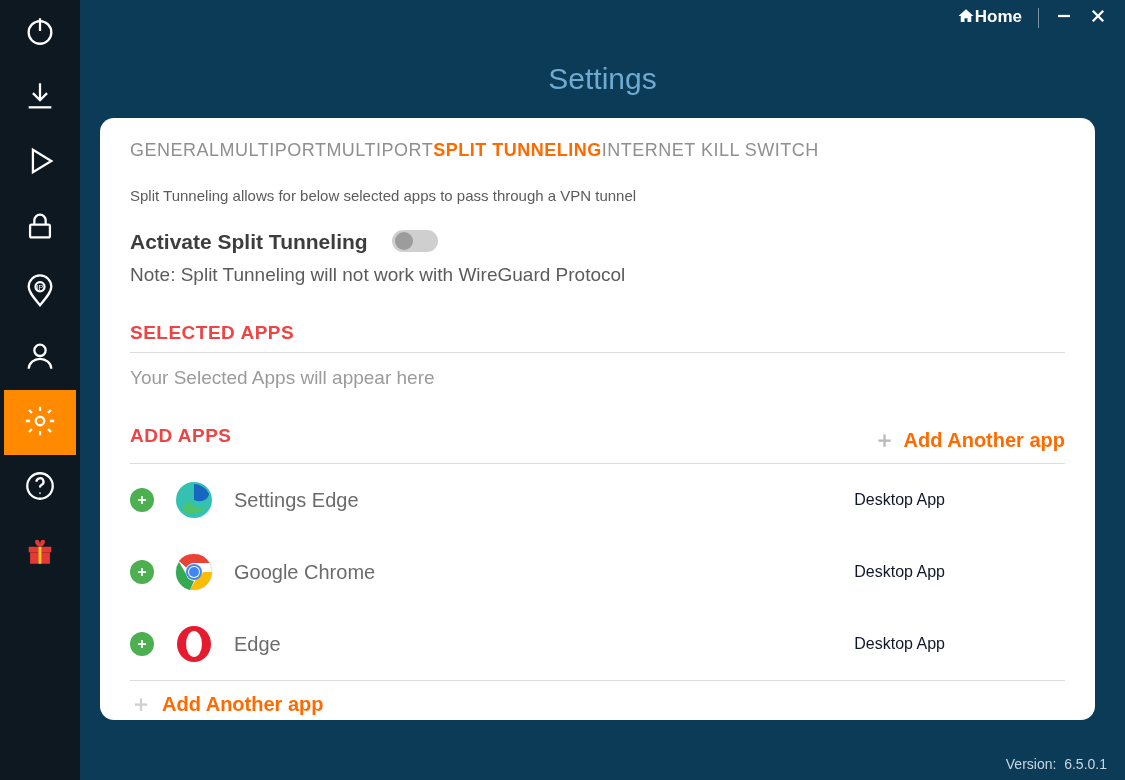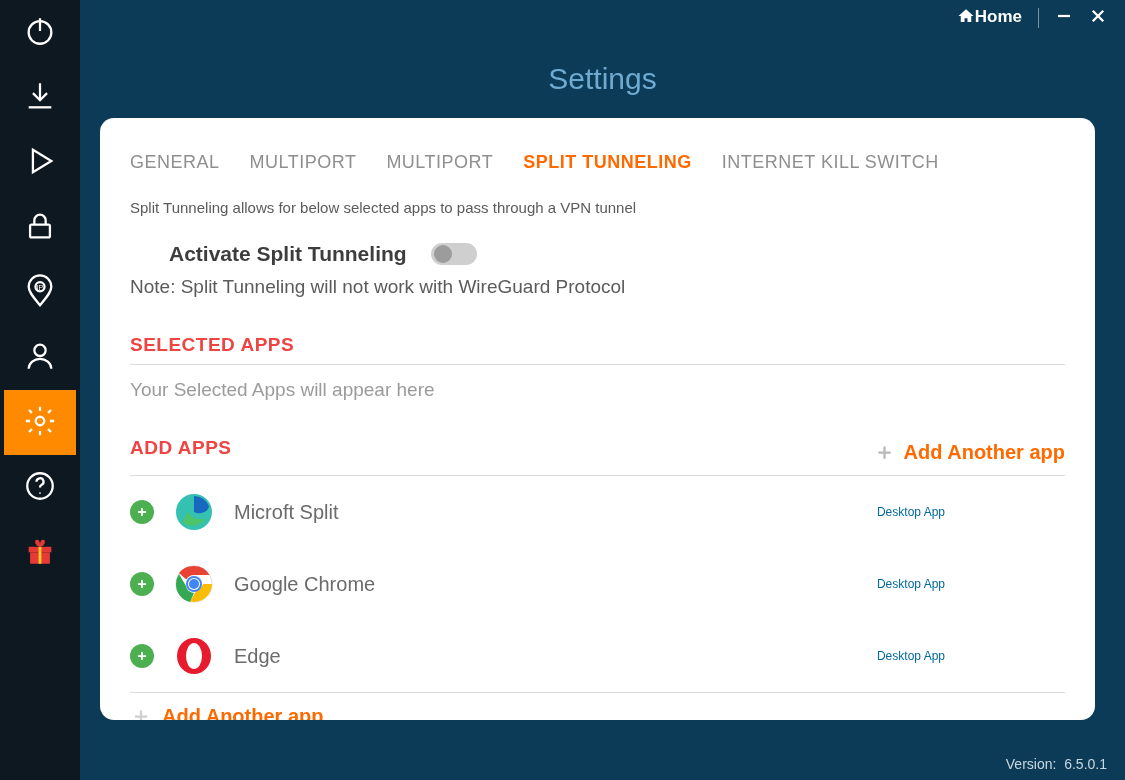--- a/index.html
+++ b/index.html
@@ -23,47 +23,47 @@
 .topbar .sep { width: 1px; height: 20px; background: rgba(255,255,255,.45); }
 .topbar .min, .topbar .close { cursor: pointer; font-weight: 700; }
 
 
 .page-title { text-align: center; color: #6faad0; font-size: 30px; font-weight: 400; padding: 26px 0 22px; }
 
 
 .card { background: #ffffff; margin: 0 30px 30px 20px; border-radius: 14px; padding: 22px 30px 10px 30px; height: 602px; overflow: hidden; position: relative; }
 
 
-.tabs { display: flex; gap: 30px; font-size: 18px; color: #8f8f8f; letter-spacing: .5px; padding-bottom: 18px; margin-top: 12px; }
+.tabs { display: flex; font-size: 18px; color: #8f8f8f; letter-spacing: .5px; padding-bottom: 18px; }
 .tabs span { cursor: pointer; white-space: nowrap; }
 .tabs .active { color: #ff6a00; font-weight: 600; }
 
 .desc { color: #5b5b5b; font-size: 15px; padding: 8px 0 26px; }
-.row-activate { display: flex; align-items: center; gap: 24px; padding-bottom: 10px; margin-left: 39px; }
+.row-activate { display: flex; align-items: flex-start; gap: 24px; padding-bottom: 10px; }
 .row-activate .lbl { color: #3d3d3d; font-size: 21px; font-weight: 600; }
 .toggle { width: 46px; height: 22px; border-radius: 12px; background: #cfcfcf; position: relative; cursor: pointer; }
 .toggle::after { content: ""; position: absolute; width: 18px; height: 18px; border-radius: 50%; background: #9c9c9c; top: 2px; left: 3px; }
 .note { color: #5b5b5b; font-size: 19px; padding-bottom: 36px; }
 
 .section-label { color: #ef4444; font-size: 19px; font-weight: 600; letter-spacing: .5px; padding-bottom: 8px; }
 .section-head { display: flex; align-items: center; justify-content: space-between; padding-bottom: 8px; }
 .add-another { display: flex; align-items: center; gap: 8px; color: #ff6a00; font-size: 20px; font-weight: 600; cursor: pointer; }
 .add-another .plus { color: #b9b9b9; font-size: 22px; font-weight: 700; }
 
 hr { border: none; border-top: 1px solid #dcdcdc; }
 
 .selected-empty { color: #9b9b9b; font-size: 19px; padding: 14px 0 36px; }
 
 
 .app-row { display: flex; align-items: center; gap: 20px; padding: 16px 0; }
 .add-btn { width: 24px; height: 24px; border-radius: 50%; background: #4caf50; display: flex; align-items: center; justify-content: center; cursor: pointer; flex-shrink: 0; }
 .add-btn svg { width: 14px; height: 14px; }
 .app-icon { width: 40px; height: 40px; flex-shrink: 0; display: flex; align-items: center; justify-content: center; }
 .app-name { color: #6b6b6b; font-size: 20px; flex: 1; }
-.app-type { color: #0369a1; font-size: 12px; padding-right: 120px; }
+.app-type { color: #0f172a; font-size: 16px; padding-right: 120px; }
 
 .cutoff { color: #ff6a00; font-size: 20px; font-weight: 600; padding-top: 8px; display: flex; gap: 10px; align-items: center; }
 .cutoff .plus { color: #d0d0d0; font-size: 22px; font-weight: 700; }
 
 
 .version { position: absolute; right: 18px; bottom: 8px; color: #c9d7e0; font-size: 14px; }
 
 </style>
 </head>
 <body>
@@ -212,21 +212,21 @@
             <line x1="5" y1="12" x2="19" y2="12"></line>
           </svg>
       </div>
       <div class="app-icon">
         <svg viewBox="0 0 40 40">
             <circle cx="20" cy="20" r="18" fill="#35c1b2"></circle>
             <path d="M20 4 a16 16 0 0 1 15 10 c-1 6-8 9-15 6" fill="#1767c0"></path>
             <path d="M8 30 a16 16 0 0 0 24 -4 c-6 3-14 1-18-6" fill="#4bc46a"></path>
           </svg>
       </div>
-      <div class="app-name">Microft Split</div>
+      <div class="app-name">Settings Edge</div>
       <div class="app-type">Desktop App</div>
     </div>
 
     <div class="app-row">
       <div class="add-btn">
         <svg viewBox="0 0 24 24" stroke="#ffffff" stroke-width="3">
             <line x1="12" y1="5" x2="12" y2="19"></line>
             <line x1="5" y1="12" x2="19" y2="12"></line>
           </svg>
       </div>

